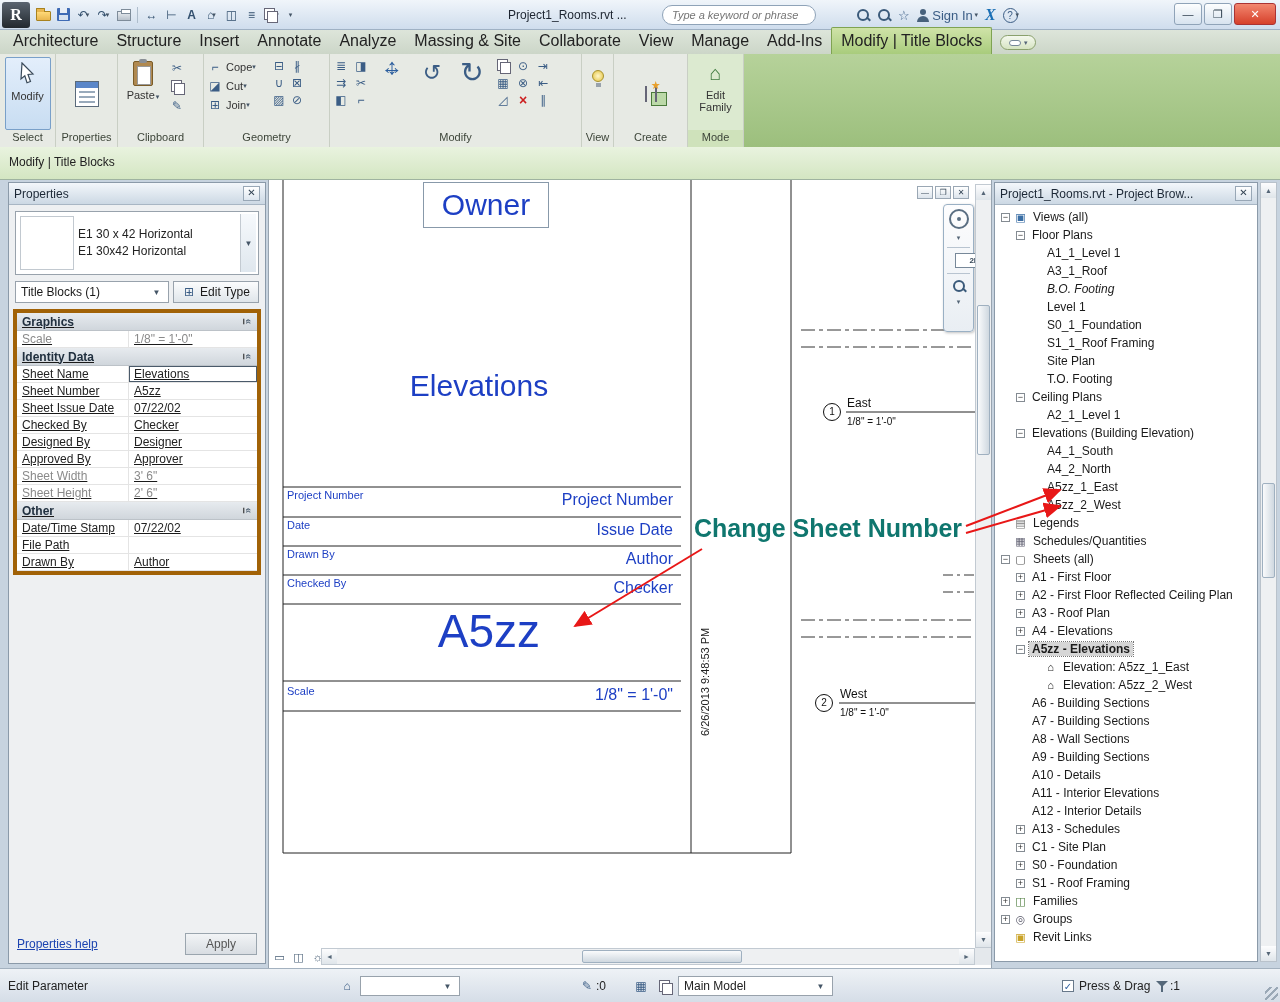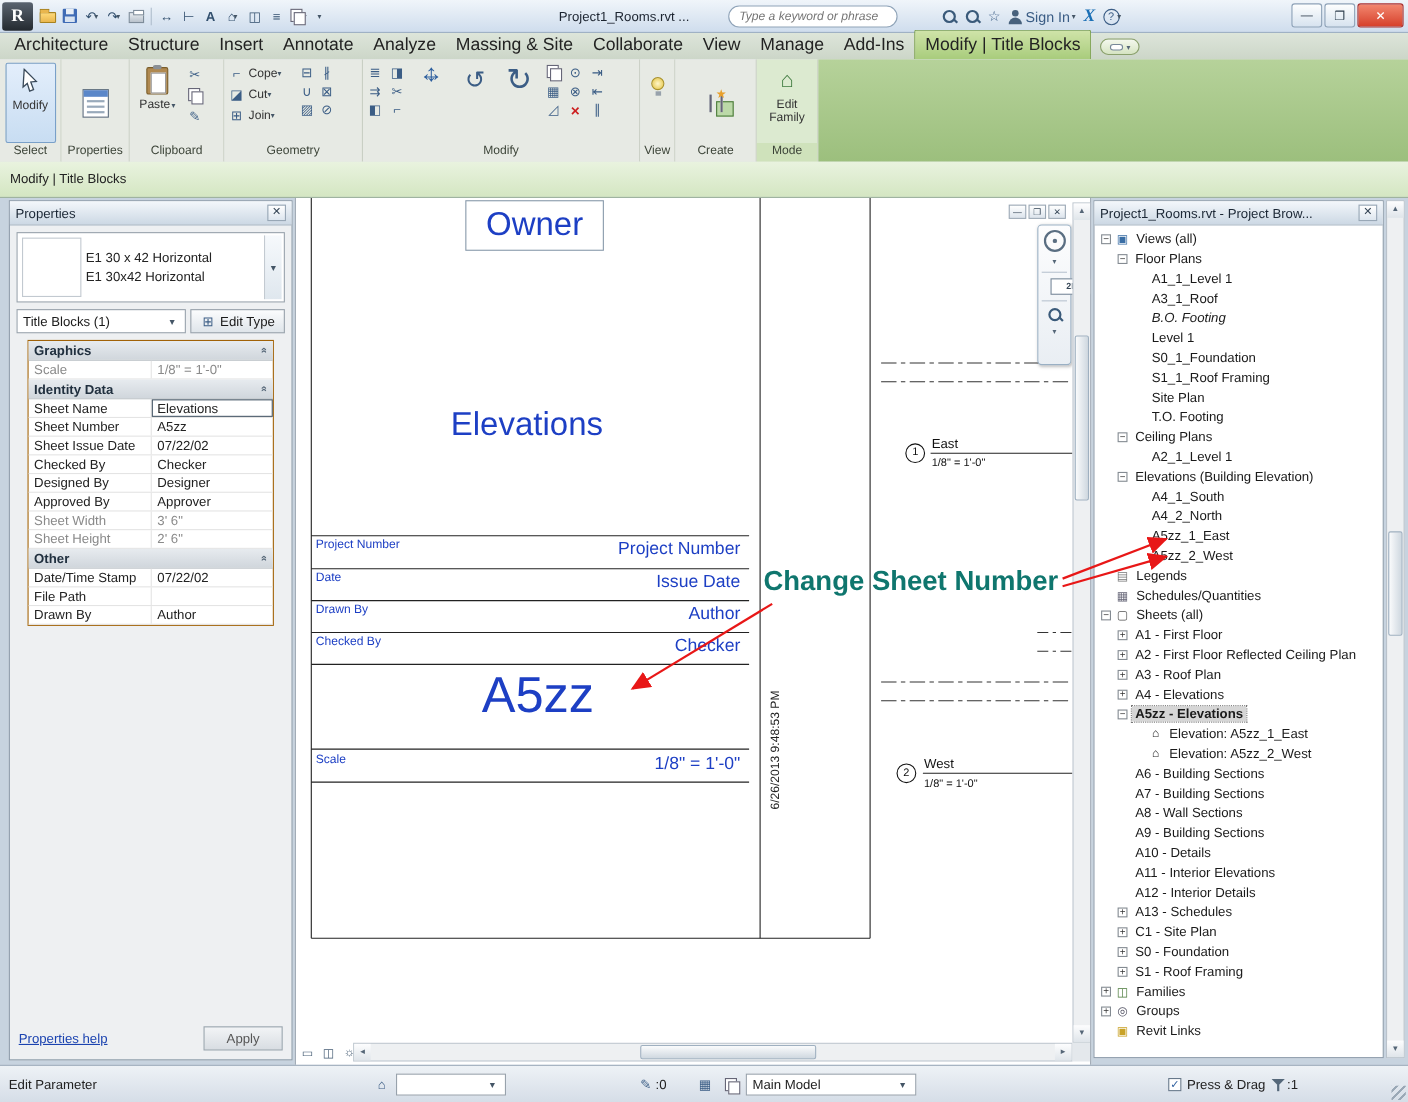--- a/index.html
+++ b/index.html
@@ -87,21 +87,21 @@
 .pal-head{height:22px;background:linear-gradient(#f3f7fb,#ccd8e4);border-bottom:1px solid #a8b6c4;display:flex;align-items:center;padding:0 5px;font-size:12px;color:#1c2836;flex:none;}
 .pal-head .x{margin-left:auto;width:17px;height:15px;border:1px solid #98a7b6;background:linear-gradient(#fff,#dde6ef);text-align:center;line-height:12px;font-size:10px;color:#345;}
 .type-sel{margin:6px 6px 2px;height:64px;background:#fff;border:1px solid #98a2ac;display:flex;align-items:center;position:relative;flex:none;}
 .type-thumb{width:54px;height:54px;margin:4px;border:1px solid #c2c9d0;background:#fff;flex:none;}
 .type-text{font-size:12px;color:#222;line-height:17px;}
 .type-dd{position:absolute;right:2px;top:2px;bottom:2px;width:16px;border-left:1px solid #c3cad1;display:flex;align-items:center;justify-content:center;color:#456;font-size:8px;background:linear-gradient(#f6f9fc,#dfe7ee);}
 .filter-row{display:flex;margin:4px 6px;gap:4px;flex:none;}
 .combo{flex:1;height:22px;background:#fff;border:1px solid #98a2ac;display:flex;align-items:center;padding:0 5px;font-size:12px;}
 .combo .dd{margin-left:auto;width:13px;text-align:center;color:#456;font-size:8px;}
 .edit-type-btn{width:86px;height:22px;border:1px solid #98a2ac;background:linear-gradient(#fbfcfd,#dfe5ea);display:flex;align-items:center;justify-content:center;gap:4px;font-size:12px;}
-#property-grid{margin:2px 16px 0;border:1px solid #a16207;background:#fff;flex:none;}
+#property-grid{margin:2px 4px 0;border:4px solid #a16207;background:#fff;flex:none;text-decoration:underline;}
 .pg-head{height:18px;background:linear-gradient(#e7ebef,#d0d6dc);border-bottom:1px solid #bcc2c8;display:flex;align-items:center;padding:0 5px;font-size:12px;color:#21303f;font-weight:bold;}
 .pg-head .chev{margin-left:auto;color:#567;font-size:10px;transform:rotate(90deg);}
 .pg-row{display:flex;height:17px;border-bottom:1px solid #e4e4e4;}
 .pg-label{width:112px;border-right:1px solid #e4e4e4;padding:1px 5px;font-size:12px;color:#222;overflow:hidden;white-space:nowrap;}
 .pg-value{flex:1;padding:1px 5px;font-size:12px;color:#222;overflow:hidden;white-space:nowrap;}
 .pg-label.ro,.pg-value.ro{color:#8a8a8a;}
 .pg-value.editing{border:1px solid #4a5a6a;padding:0 4px;}
 .pp-bottom{margin-top:auto;display:flex;align-items:center;padding:4px 8px 8px;}
 .help-link{color:#1b43b0;text-decoration:underline;font-size:12px;}
 .apply-btn{margin-left:auto;width:72px;height:22px;border:1px solid #9aa5ae;background:linear-gradient(#f2f4f6,#d8dde2);color:#555;text-align:center;line-height:20px;font-size:12px;}

